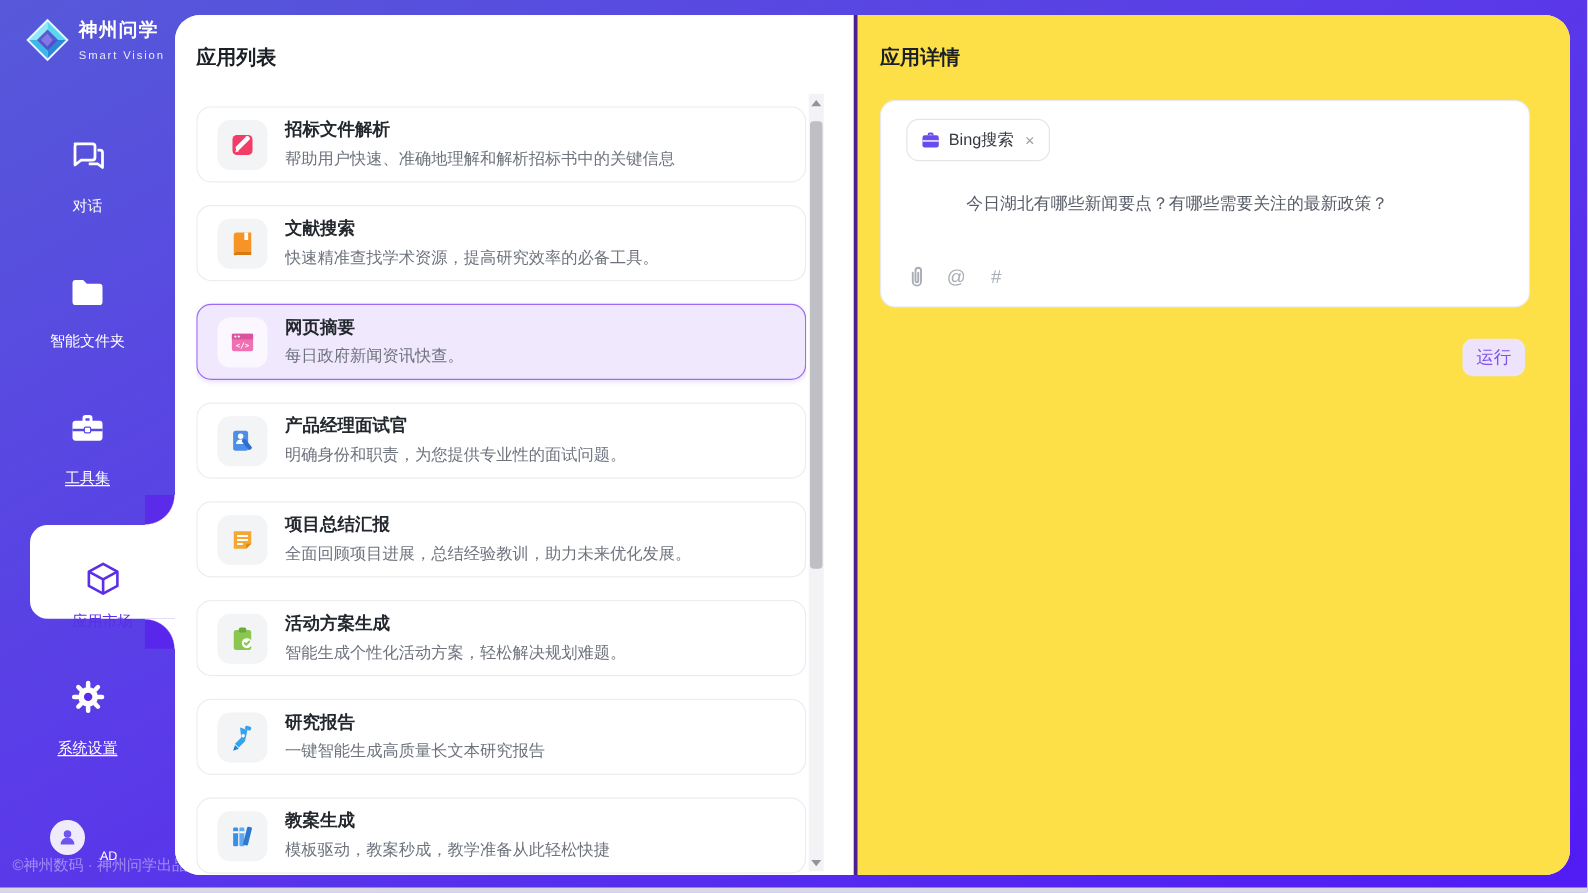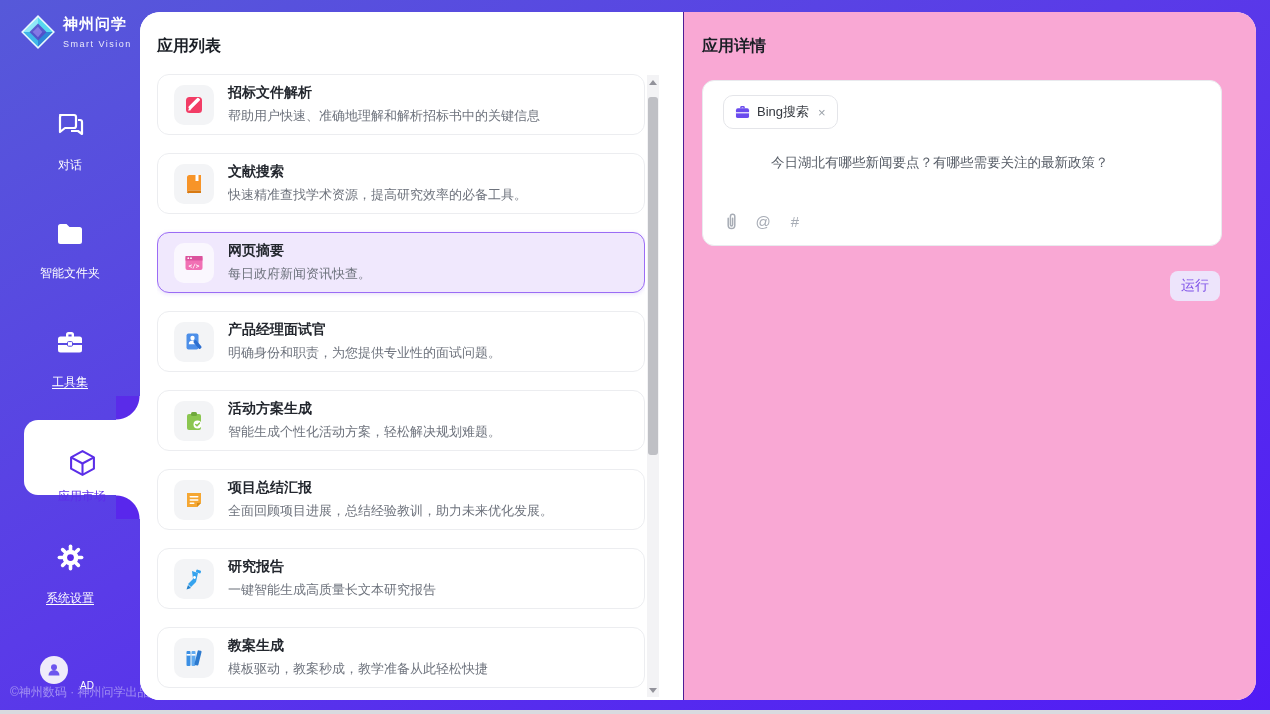--- a/index.html
+++ b/index.html
@@ -35,26 +35,26 @@
 
   .user-row { position:absolute; left:40px; top:648px; display:flex; align-items:center; gap:12px; }
   .avatar { width:28px; height:28px; border-radius:50%; background:#EFEBFA; display:flex; align-items:center; justify-content:center; }
   .user-name { color:#fff; font-size:10px;margin-top:32px; }
   .side-footer { position:absolute; left:10px; top:684px; color:rgba(255,255,255,.42); font-size:12px; white-space:nowrap; }
 
   
   .content { position:absolute; left:140px; top:12px; width:1116px; height:688px;
     border-radius:20px; overflow:hidden; display:flex; background:#fff; }
   .panel-list { position:relative; width:543px; background:#fff; flex:none; }
-  .panel-detail { position:relative; flex:1; background:#f9a8d4; border-left:1px solid #4c1d95; }
+  .panel-detail { position:relative; flex:1; background:#fde047; border-left:3px solid #4c1d95; }
   .panel-title { position:absolute; left:17px; top:24px; font-size:16px; font-weight:bold; color:#1B1F26; }
   .panel-detail .panel-title { left:18px; }
 
   
-  .list-viewport { position:absolute; left:17px; top:62px; width:488px; height:615px; overflow:hidden; }
+  .list-viewport { position:absolute; left:17px; top:73px; width:488px; height:615px; overflow:hidden; }
   .app-card { display:flex; align-items:center; gap:14px; height:61px; margin-bottom:18px;
     background:#fff; border:1px solid #ECEDF0; border-radius:12px; padding:0 14px 0 16px; cursor:pointer; }
   .app-card.selected { background:#F0E8FD; border:1px solid #9B6CF5; box-shadow:0 1px 4px rgba(120,70,230,.18); }
   .tile { width:40px; height:40px; border-radius:10px; background:#F3F4F6; flex:none;
     display:flex; align-items:center; justify-content:center; }
   .app-card.selected .tile { background:#FAF7FE; }
   .card-text { min-width:0; }
   .card-title { font-size:14px; font-weight:bold; color:#23272E; margin-bottom:5px; }
   .card-desc { font-size:13px; color:#6E737D; white-space:nowrap; overflow:hidden; }
 
@@ -233,45 +233,45 @@
           </span>
           <div class="card-text">
             <div class="card-title">产品经理面试官</div>
             <div class="card-desc">明确身份和职责，为您提供专业性的面试问题。</div>
           </div>
         </div>
 
         <div class="app-card">
           <span class="tile">
             <svg width="22" height="22" viewBox="0 0 22 22">
-              <rect x="4" y="4" width="14" height="16" rx="2" fill="#8BC650"></rect>
-              <rect x="8" y="2" width="6" height="4" rx="1.5" fill="#6FA83C"></rect>
-              <circle cx="14.5" cy="14.5" r="4" fill="#fff"></circle>
-              <polyline points="12.7,14.5 14,15.8 16.4,13.2" fill="none" stroke="#8BC650" stroke-width="1.6" stroke-linecap="round" stroke-linejoin="round"></polyline>
-            </svg>
-          </span>
-          <div class="card-text">
-            <div class="card-title">活动方案生成</div>
-            <div class="card-desc">智能生成个性化活动方案，轻松解决规划难题。</div>
-          </div>
-        </div>
-
-        <div class="app-card">
-          <span class="tile">
-            <svg width="22" height="22" viewBox="0 0 22 22">
               <path d="M4 4h14v10l-4 4H4z" fill="#F5A733"></path>
               <path d="M14 18v-4h4z" fill="#D88B14"></path>
               <rect x="6.5" y="7" width="9" height="1.6" rx="0.8" fill="#fff"></rect>
               <rect x="6.5" y="10.2" width="9" height="1.6" rx="0.8" fill="#fff"></rect>
               <rect x="6.5" y="13.4" width="5" height="1.6" rx="0.8" fill="#fff"></rect>
             </svg>
           </span>
           <div class="card-text">
             <div class="card-title">项目总结汇报</div>
             <div class="card-desc">全面回顾项目进展，总结经验教训，助力未来优化发展。</div>
+          </div>
+        </div>
+
+        <div class="app-card">
+          <span class="tile">
+            <svg width="22" height="22" viewBox="0 0 22 22">
+              <rect x="4" y="4" width="14" height="16" rx="2" fill="#8BC650"></rect>
+              <rect x="8" y="2" width="6" height="4" rx="1.5" fill="#6FA83C"></rect>
+              <circle cx="14.5" cy="14.5" r="4" fill="#fff"></circle>
+              <polyline points="12.7,14.5 14,15.8 16.4,13.2" fill="none" stroke="#8BC650" stroke-width="1.6" stroke-linecap="round" stroke-linejoin="round"></polyline>
+            </svg>
+          </span>
+          <div class="card-text">
+            <div class="card-title">活动方案生成</div>
+            <div class="card-desc">智能生成个性化活动方案，轻松解决规划难题。</div>
           </div>
         </div>
 
         <div class="app-card">
           <span class="tile">
             <svg width="22" height="22" viewBox="0 0 22 22">
               <path d="M9 3l6 2-2 9-5 5-3-3 5-5z" fill="#35A3EE"></path>
               <path d="M5 17l3 3-4.5 1.5z" fill="#1E7FCB"></path>
               <circle cx="11.5" cy="9.5" r="1.4" fill="#fff"></circle>
               <rect x="13" y="2" width="5" height="3" rx="1.2" transform="rotate(18 15.5 3.5)" fill="#35A3EE"></rect>

